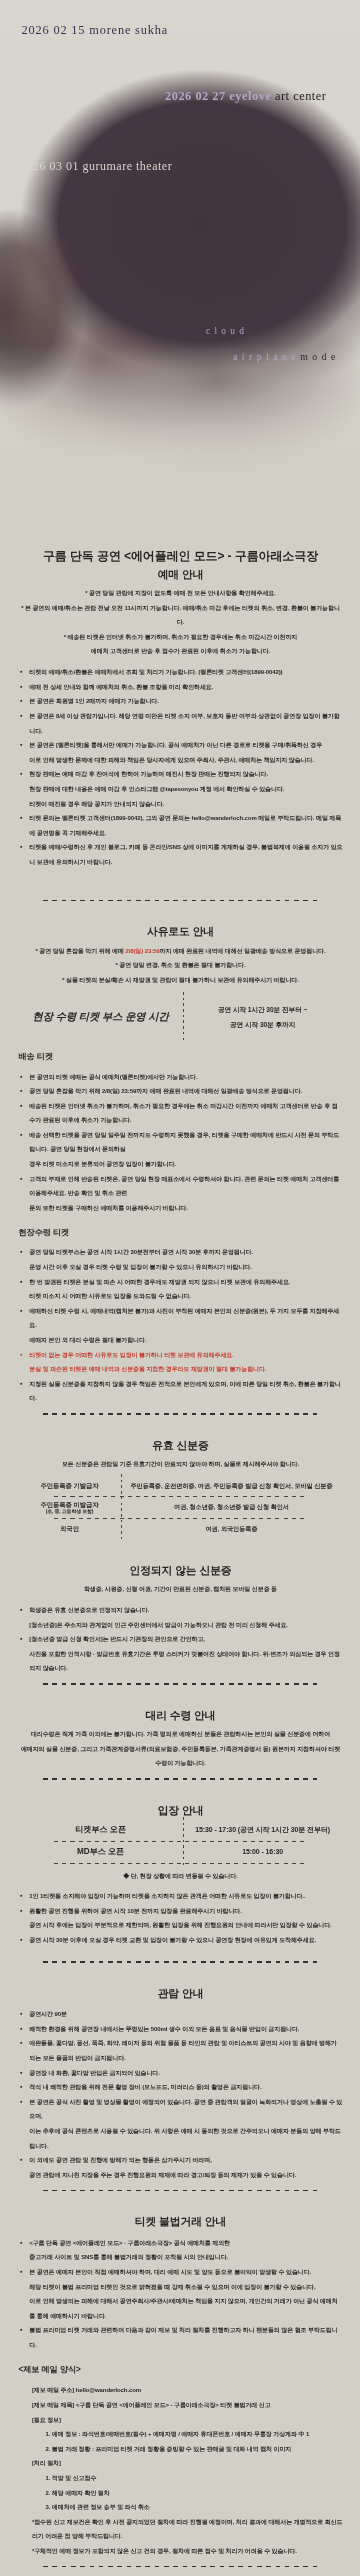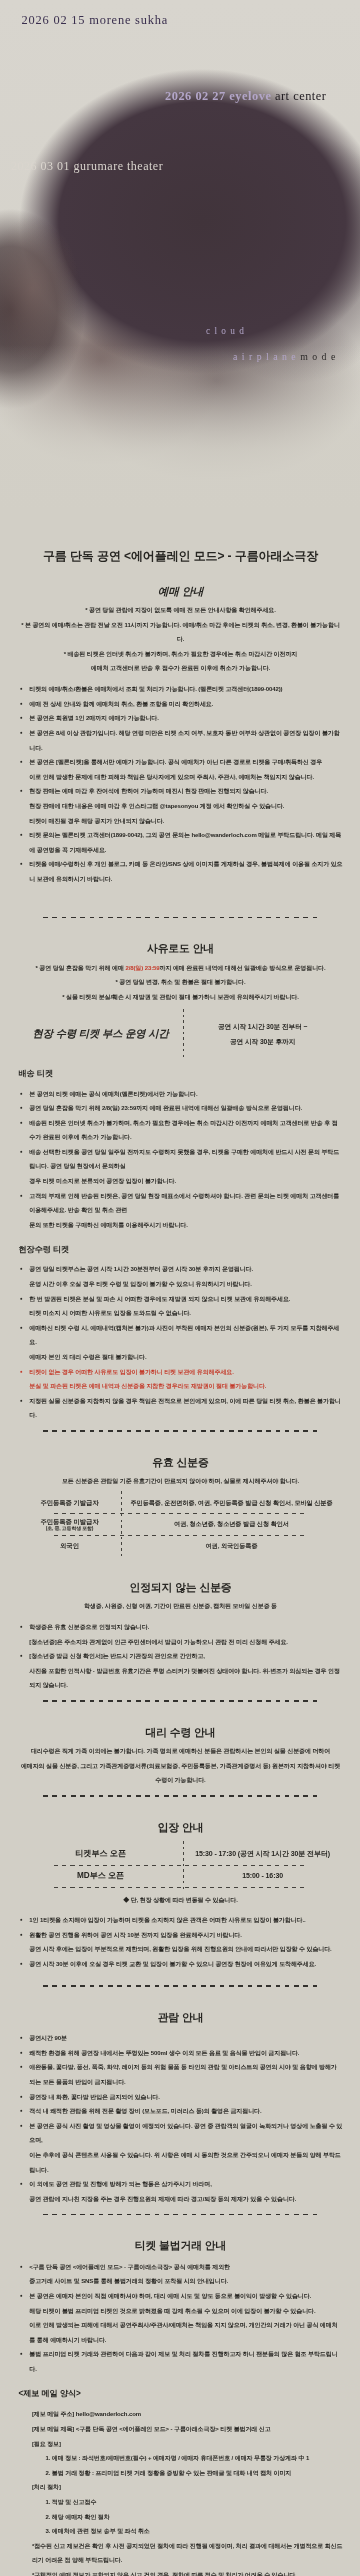--- a/index.html
+++ b/index.html
@@ -18,34 +18,34 @@
       radial-gradient(ellipse 155px 175px at 82% 50%, #443640 0%, rgba(68,54,64,0) 72%),
       radial-gradient(ellipse 185px 155px at 28% 70%, rgba(105,85,84,0.85) 0%, rgba(105,85,84,0) 68%),
       radial-gradient(ellipse 216px 144px at 60% 74%, rgba(88,72,74,0.85) 0%, rgba(88,72,74,0) 70%),
       linear-gradient(180deg,#d8d5ce 0%,#d4d1c9 100%);
   }
   .hero-fade{
     position:absolute;left:0;right:0;bottom:0;height:170px;
     background:linear-gradient(180deg, rgba(210,207,198,0) 0%, rgba(210,207,198,0.82) 62%, #d2cfc6 100%);
   }
   .hero-text{position:absolute;font-family:"Liberation Serif",serif;white-space:nowrap;}
-  .date1{left:21.6px;top:13px;font-size:12.4px;letter-spacing:0.8px;color:#3a2f4e;}
+  .date1{left:21.6px;top:23px;font-size:12.4px;letter-spacing:0.8px;color:#3a2f4e;}
   .date2{left:165px;top:89px;font-size:12.4px;letter-spacing:0.5px;}
   .date2 .lav{color:#b3a6c9;font-weight:bold;}
   .date2 .drk{color:#1f1b20;}
-  .date3{left:11px;top:159px;font-size:12px;letter-spacing:0.5px;color:#dad5ce;}
+  .date3{left:20px;top:159px;font-size:12px;letter-spacing:0.5px;color:#dad5ce;}
   .cloudline{left:206px;top:326px;font-size:9.3px;letter-spacing:1px;color:#b3a6c9;}
   .modeline{left:233px;top:351px;font-size:9.8px;letter-spacing:1px;}
   .modeline .lav{color:#b3a6c9;}
   .modeline .drk{color:#2c2a29;}
   
   .doc{padding:0 18.5px;font-size:6px;line-height:14.6px;font-weight:700;letter-spacing:-0.1px;}
   .doc-title{text-align:center;font-size:12px;line-height:15.5px;margin-top:34px;font-weight:800;}
   .h-main{text-align:center;font-size:10.8px;line-height:15.5px;font-weight:800;margin-top:23px;}
-  .h-main.first{margin-top:19px;font-style:italic;}
+  .h-main.first{margin-top:2px;}
   .center-block{margin-top:4.1px;}
   .center-line{text-align:center;}
   .bullets{margin-top:6.2px;}
   .bullet-item{position:relative;padding-left:10.8px;}
   .bullet-dot{position:absolute;left:1.5px;top:0;font-size:4.6px;line-height:14.6px;}
   .red, .bullet-item.red, .bullet-item.red .bullet-dot{color:#c43a2a;}
   .divider{width:276px;margin:30px auto 0 auto;height:1.5px;
     background:repeating-linear-gradient(90deg,#33312d 0 4.6px,transparent 4.6px 9.3px);}
   .divider.tight{margin-top:7.2px;}
   .subhead{font-size:8.2px;line-height:12.4px;font-weight:800;margin-top:11.3px;}
@@ -58,21 +58,21 @@
   
   .idtable{position:relative;margin-top:4.1px;}
   .idtable .vline{left:31.5%;}
   .id-row{display:flex;align-items:center;min-height:20.6px;}
   .id-left{width:31.5%;text-align:center;font-size:6.4px;line-height:8.2px;font-weight:800;}
   .id-left .sub{display:block;font-size:4.9px;line-height:6.2px;}
   .id-right{width:68.5%;text-align:center;font-size:6.2px;}
   .hline{height:1px;width:78%;margin:0 auto;
     background:repeating-linear-gradient(90deg,#45433e 0 4.1px,transparent 4.1px 8.2px);}
   
-  .entrytable{position:relative;margin-top:8px;}
+  .entrytable{position:relative;margin-top:1px;}
   .en-row{display:flex;align-items:center;height:21.6px;}
   .en-left{width:50.7%;text-align:center;font-size:8.2px;font-weight:800;}
   .en-right{width:49.3%;text-align:center;font-size:7px;}
   .note-line{text-align:center;margin-top:4.1px;}
   .plain{margin-top:7.2px;}
   .p-line{padding-left:13.4px;}
   .p-line.ind{padding-left:27px;}
 </style>
 </head>
 <body>

